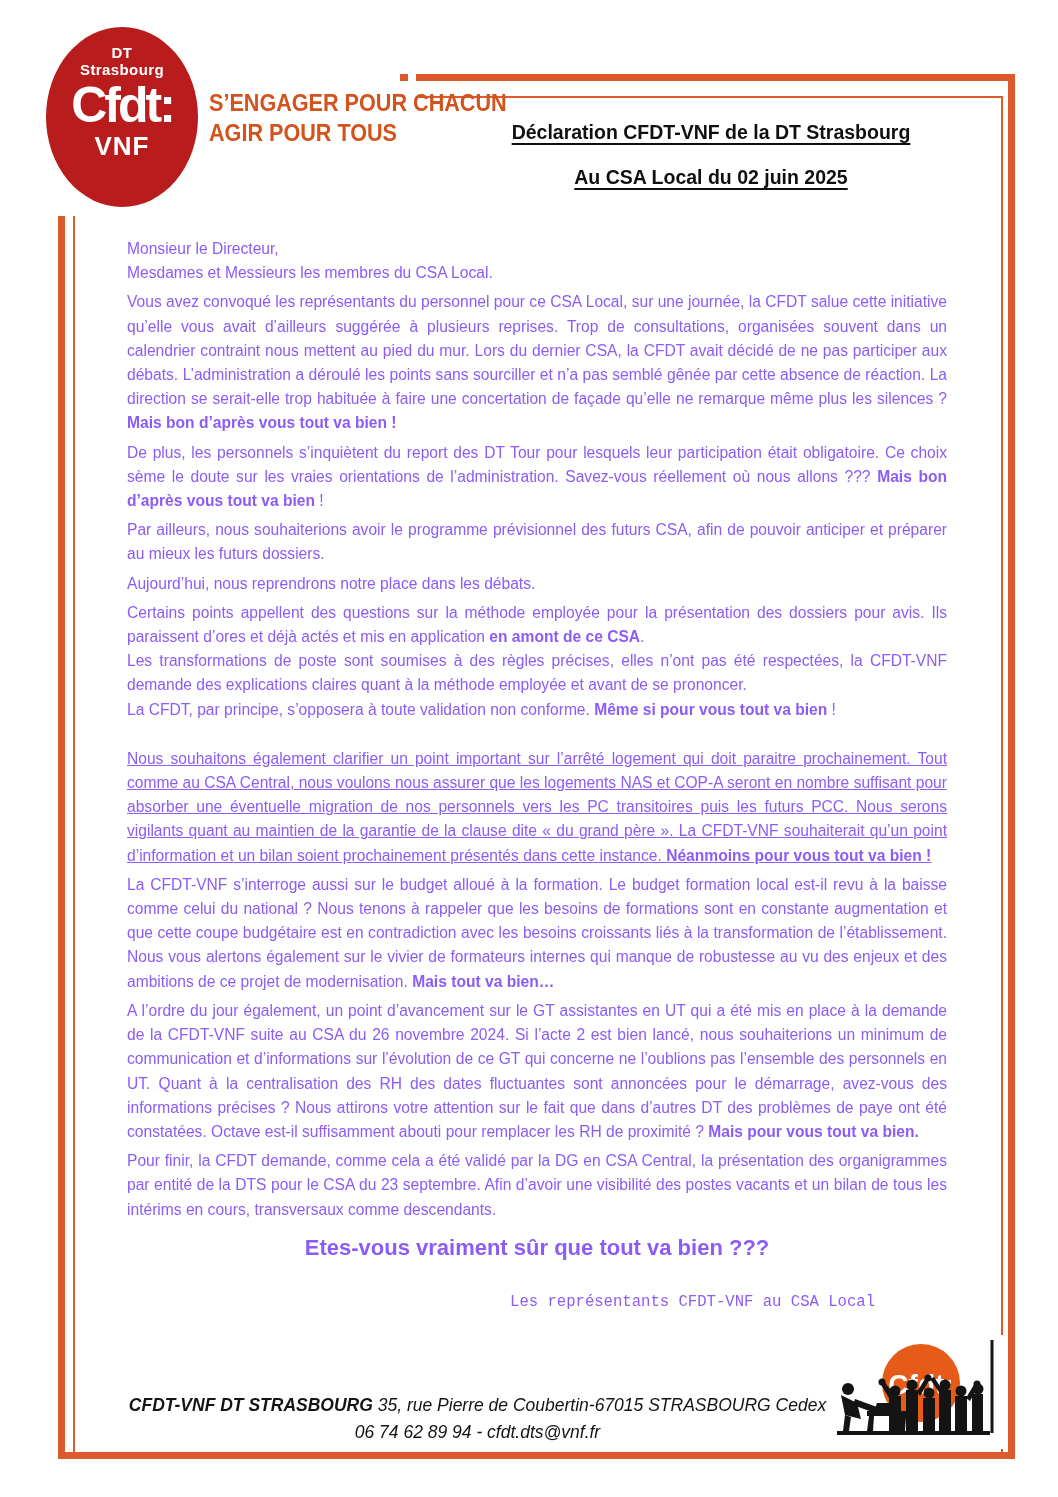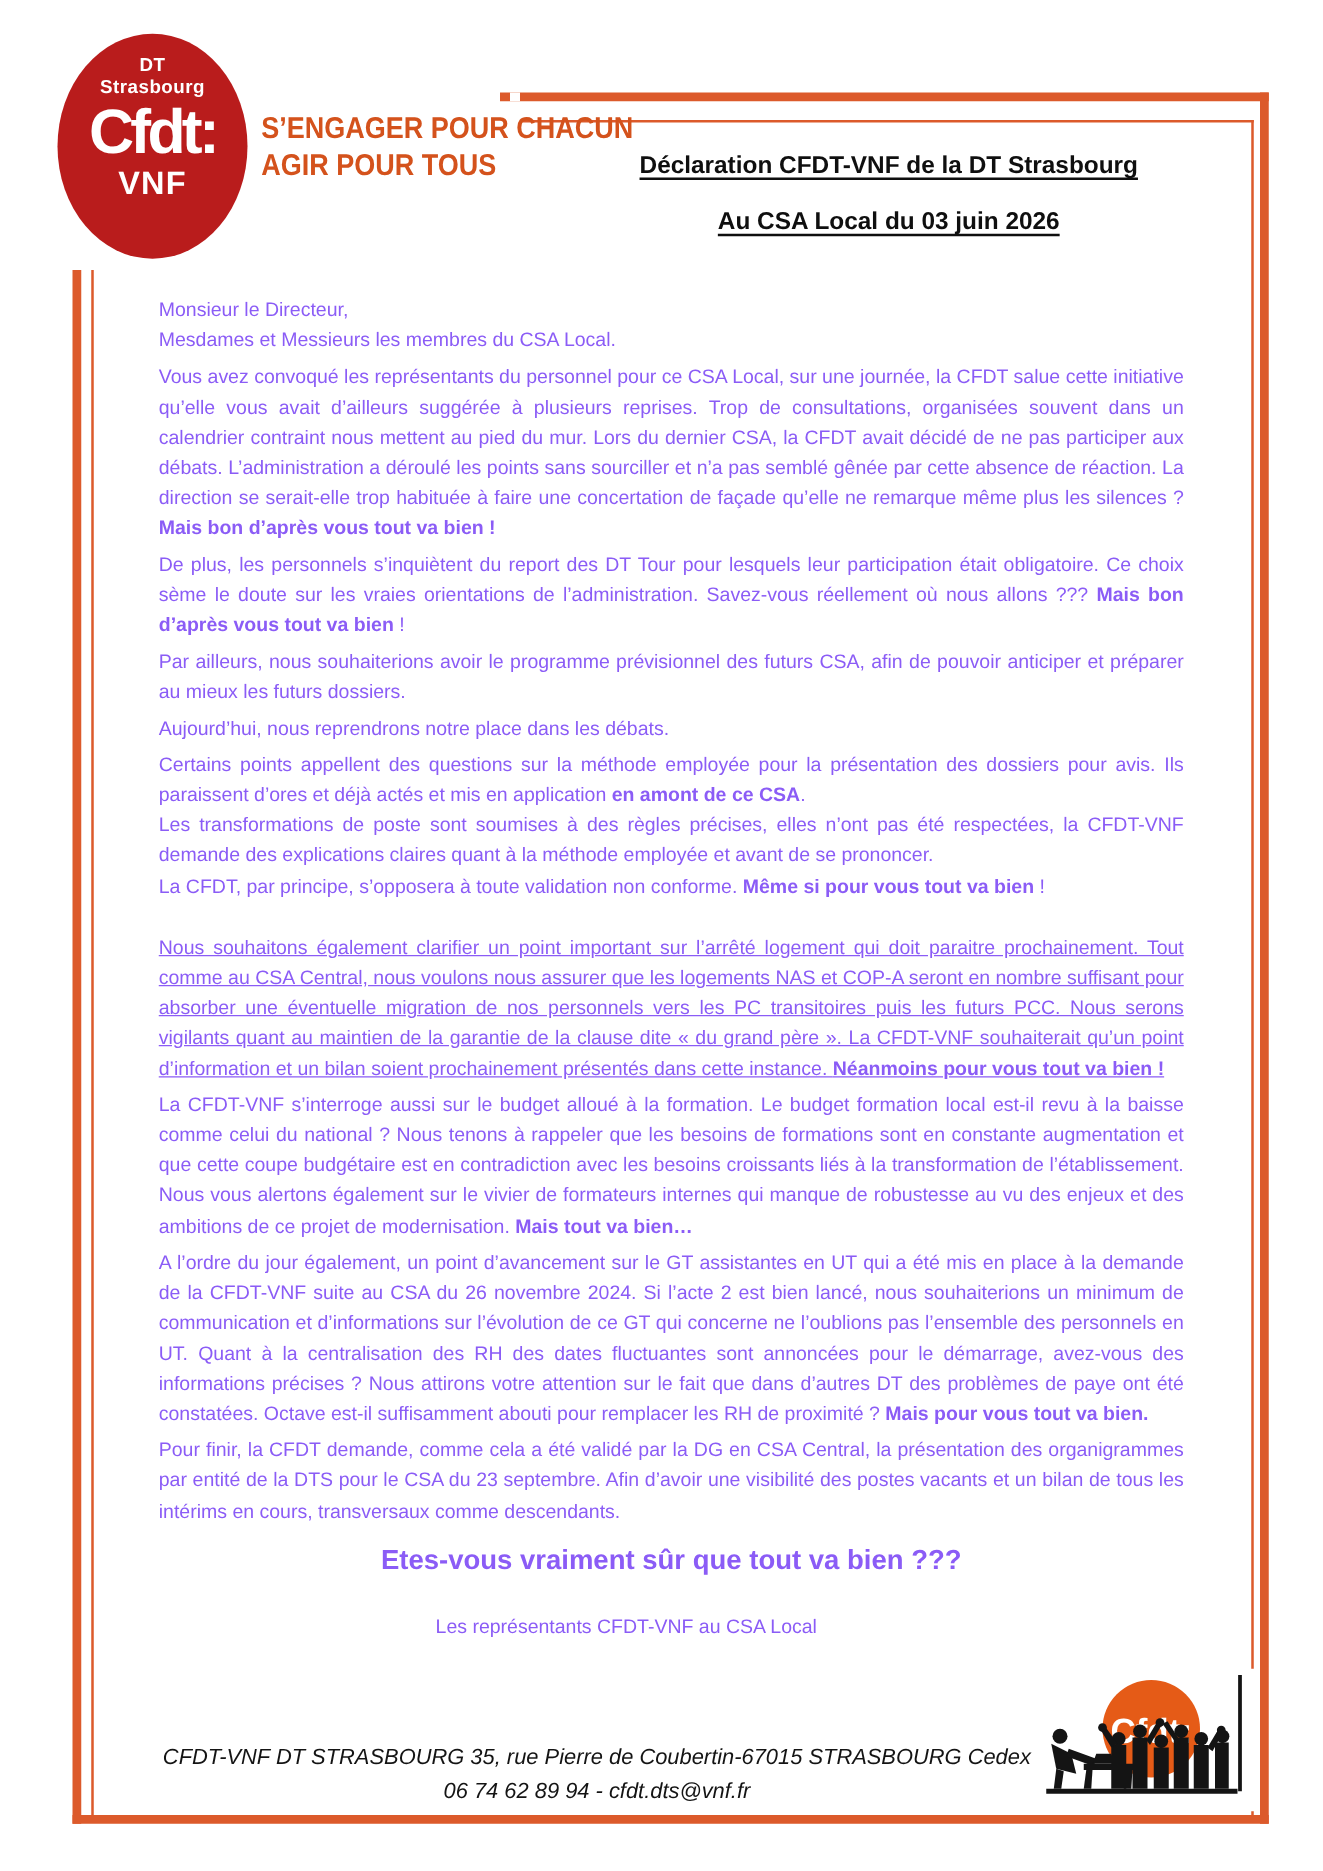--- a/index.html
+++ b/index.html
@@ -49,28 +49,28 @@
 
   
   .body {
     position:absolute; left:127px; top:237px; width:820px;
     font-size:15.6px; line-height:24.2px; text-align:justify; color:#8b5cf6;
   }
   .body p { margin:0 0 5px 0; }
   .body p.extra-space { margin-top:25px;text-decoration:underline; }
   .b { font-weight:bold; }
   .question { text-align:center; font-weight:bold; margin-top:14px; font-size:22px; }
-  .signature { text-align:center; margin-top:30px; margin-right:72px; }
+  .signature { text-align:right; margin-top:30px; margin-right:72px;font-family:Liberation Mono, monospace; }
 
   
   .footer-contact {
     position:absolute; left:120px; top:1392px; width:715px;
     text-align:center; font-style:italic; font-size:17.5px; line-height:27px; color:#141414;
   }
-  .footer-org { font-weight:normal; }
+  .footer-org { font-weight:bold; }
 
   .footer-logo {
     position:absolute; left:833px; top:1335px; width:172px; height:114px;
     background:#ffffff; z-index:2;
   }
 </style>
 </head>
 <body>
 
 <div class="page">
@@ -93,21 +93,21 @@
     <div class="logo-sub">VNF</div>
   </div>
 
   <div class="slogan">
     <div>S’ENGAGER POUR CHACUN</div>
     <div>AGIR POUR TOUS</div>
   </div>
 
   <div class="title-block">
     <div class="title-line">Déclaration CFDT-VNF de la DT Strasbourg</div>
-    <div class="title-line">Au CSA Local du 03 juin 2026</div>
+    <div class="title-line">Au CSA Local du 02 juin 2025</div>
   </div>
 
   <div class="body">
     <p><span>Monsieur le Directeur,</span><br><span>Mesdames et Messieurs les membres du CSA Local.</span></p>
     <p><span>Vous avez convoqué les représentants du personnel pour ce CSA Local, sur une journée, la CFDT salue cette initiative qu’elle vous avait d’ailleurs suggérée à plusieurs reprises. Trop de consultations, organisées souvent dans un calendrier contraint nous mettent au pied du mur. Lors du dernier CSA, la CFDT avait décidé de ne pas participer aux débats. L’administration a déroulé les points sans sourciller et n’a pas semblé gênée par cette absence de réaction. La direction se serait-elle trop habituée à faire une concertation de façade qu’elle ne remarque même plus les silences ? </span><span class="b">Mais bon d’après vous tout va bien !</span></p>
     <p><span>De plus, les personnels s’inquiètent du report des DT Tour pour lesquels leur participation était obligatoire. Ce choix sème le doute sur les vraies orientations de l’administration. Savez-vous réellement où nous allons ??? </span><span class="b">Mais bon d’après vous tout va bien</span><span> !</span></p>
     <p><span>Par ailleurs, nous souhaiterions avoir le programme prévisionnel des futurs CSA, afin de pouvoir anticiper et préparer au mieux les futurs dossiers.</span></p>
     <p><span>Aujourd’hui, nous reprendrons notre place dans les débats.</span></p>
     <p><span>Certains points appellent des questions sur la méthode employée pour la présentation des dossiers pour avis. Ils paraissent d’ores et déjà actés et mis en application </span><span class="b">en amont de ce CSA</span><span>.</span><br><span>Les transformations de poste sont soumises à des règles précises, elles n’ont pas été respectées, la CFDT-VNF demande des explications claires quant à la méthode employée et avant de se prononcer.</span><br><span>La CFDT, par principe, s’opposera à toute validation non conforme. </span><span class="b">Même si pour vous tout va bien</span><span> !</span></p>
     <p class="extra-space"><span>Nous souhaitons également clarifier un point important sur l’arrêté logement qui doit paraitre prochainement. Tout comme au CSA Central, nous voulons nous assurer que les logements NAS et COP-A seront en nombre suffisant pour absorber une éventuelle migration de nos personnels vers les PC transitoires puis les futurs PCC. Nous serons vigilants quant au maintien de la garantie de la clause dite « du grand père ». La CFDT-VNF souhaiterait qu’un point d’information et un bilan soient prochainement présentés dans cette instance. </span><span class="b">Néanmoins pour vous tout va bien !</span></p>

